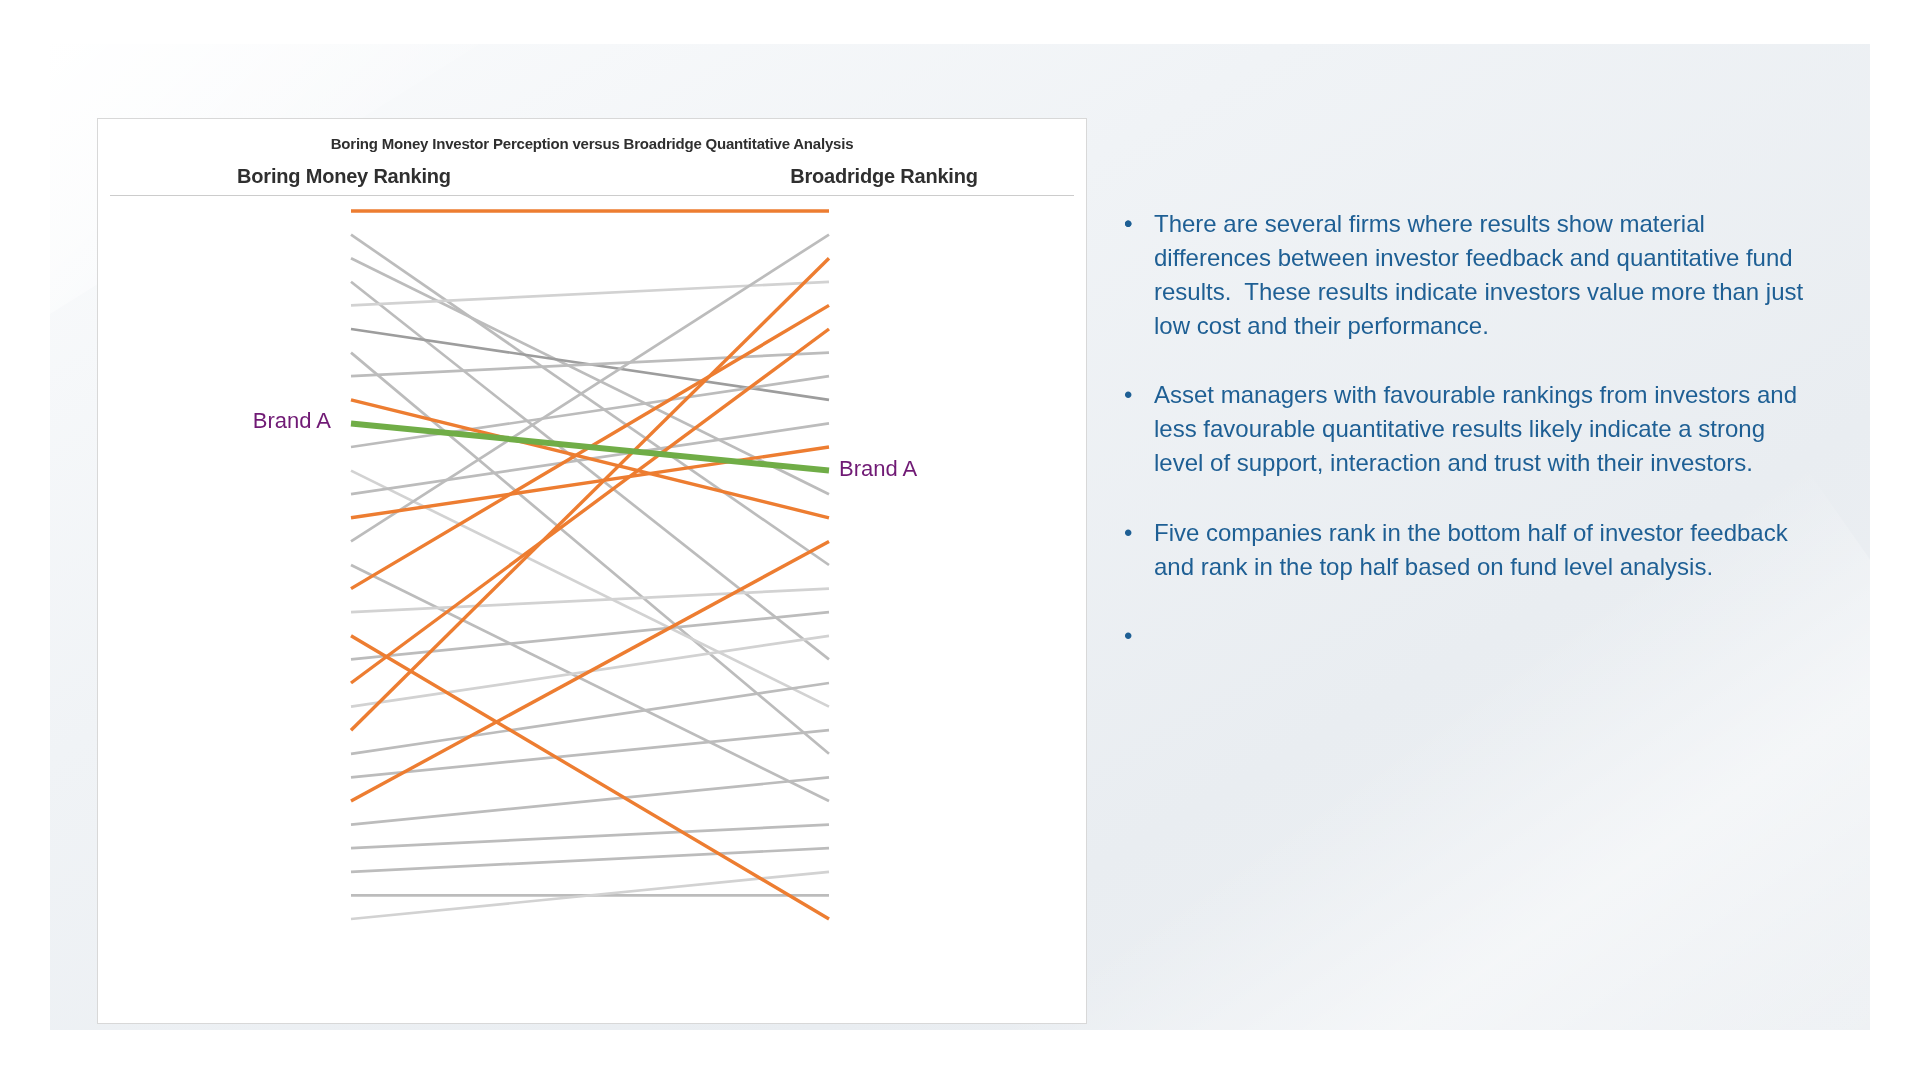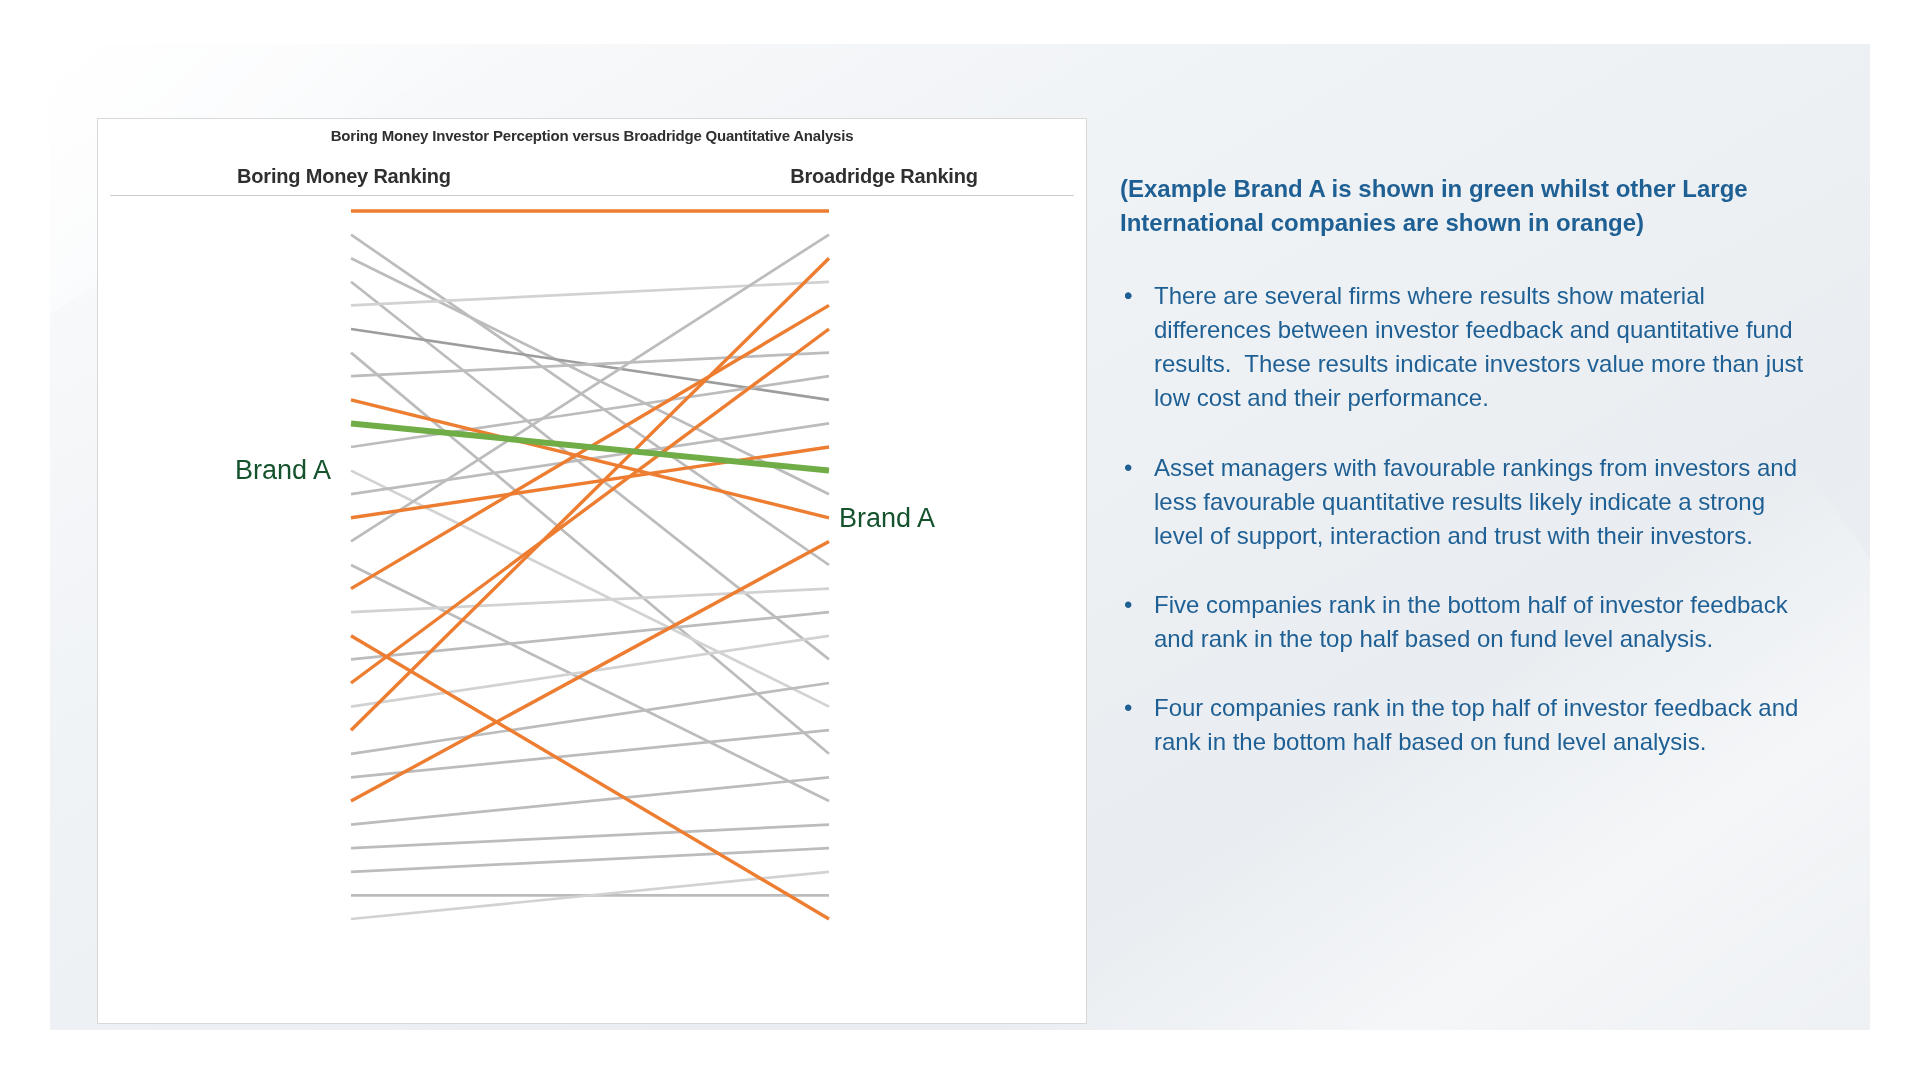--- a/index.html
+++ b/index.html
@@ -11,29 +11,29 @@
          overflow:hidden;}
   .slide::before{content:"";position:absolute;left:0;top:0;width:430px;height:270px;
          background:linear-gradient(135deg,rgba(255,255,255,.95),rgba(255,255,255,0) 70%);
          clip-path:polygon(0 0,100% 0,0 100%);}
   .slide::after{content:"";position:absolute;right:-180px;bottom:-220px;width:1100px;height:520px;
          transform:rotate(-35deg);
          background:linear-gradient(180deg,rgba(255,255,255,0) 0%,rgba(255,255,255,.45) 45%,rgba(255,255,255,0) 100%);}
   
   .card{position:absolute;left:47px;top:74px;width:988px;height:904px;background:#ffffff;
         border:1px solid #d8d8d8;z-index:2;}
-  .chart-title{position:absolute;top:8px;left:0;width:100%;text-align:center;
+  .chart-title{position:absolute;top:16px;left:0;width:100%;text-align:center;
         font-size:15px;font-weight:bold;color:#2f2f2f;letter-spacing:-0.2px;}
   .col-header{position:absolute;top:46px;width:220px;text-align:center;
         font-size:20px;font-weight:bold;color:#2f2f2f;letter-spacing:-0.2px;}
   .col-header.left{left:136px;}
   .col-header.right{left:676px;}
   .divider{position:absolute;top:76px;left:12px;right:12px;border-top:1px solid #cccccc;}
   .slope-svg{position:absolute;left:0;top:0;}
-  .brand-label{position:absolute;font-size:27px;color:#14532d;white-space:nowrap;z-index:3;margin-top:47px;}
+  .brand-label{position:absolute;font-size:22px;color:#701a75;white-space:nowrap;z-index:3;}
   .brand-label.left{right:755px;text-align:right;}
   .brand-label.right{left:741px;text-align:left;}
   
   .panel{position:absolute;left:1070px;top:128px;width:710px;z-index:2;}
   .panel-heading{font-size:24px;font-weight:bold;line-height:1.4;margin:0 0 40px 0;width:700px;}
   .bullets{list-style:none;margin:0;padding:0;width:700px;}
   .bullets li{position:relative;padding-left:34px;margin-bottom:35px;font-size:24px;line-height:1.42;}
   .bullets .dot{position:absolute;left:4px;top:0;}
   .bullets .btxt{white-space:pre-wrap;}
   .bullets sup{font-size:62%;line-height:0;vertical-align:super;}
@@ -82,24 +82,23 @@
           <line x1="253" y1="611.2" x2="731" y2="139.2" stroke="#ED7D31" stroke-width="3.4"></line>
           <line x1="253" y1="682.0" x2="731" y2="422.4" stroke="#ED7D31" stroke-width="3.4"></line>
           <line x1="253" y1="304.4" x2="731" y2="351.6" stroke="#70AD47" stroke-width="6"></line>
         </svg>
 
       <div class="brand-label left" style="top: 289.4px;">Brand A</div>
       <div class="brand-label right" style="top: 336.6px;">Brand A</div>
     </div>
 
     <div class="panel" style="color: rgb(30, 95, 148);">
-      <p class="panel-heading">(Example Brand A is shown in green whilst other Large International companies are shown in orange)</p>
       <ul class="bullets">
           <li><span class="dot">•</span></li>
           <li><span class="dot">•</span><span class="btxt"><span>There are several firms where results show material differences between investor feedback and quantitative fund results.  These results indicate investors value more than just low cost and their performance.</span></span></li>
           <li><span class="dot">•</span><span class="btxt"><span>Asset managers with favourable rankings from investors and less favourable quantitative results likely indicate a strong level of support, interaction and trust with their investors.</span></span></li>
           <li><span class="dot">•</span><span class="btxt"><span>Five companies rank in the bottom half of investor feedback and rank in the top half based on fund level analysis.</span></span></li>
-          <li><span class="dot">•</span><span class="btxt"><span>Four companies rank in the top half of investor feedback and rank in the bottom half based on fund level analysis.</span></span></li>
+          <li><span class="dot">•</span></li>
         </ul>
     </div>
 
   </div>
 </div>
 
 </body></html>

